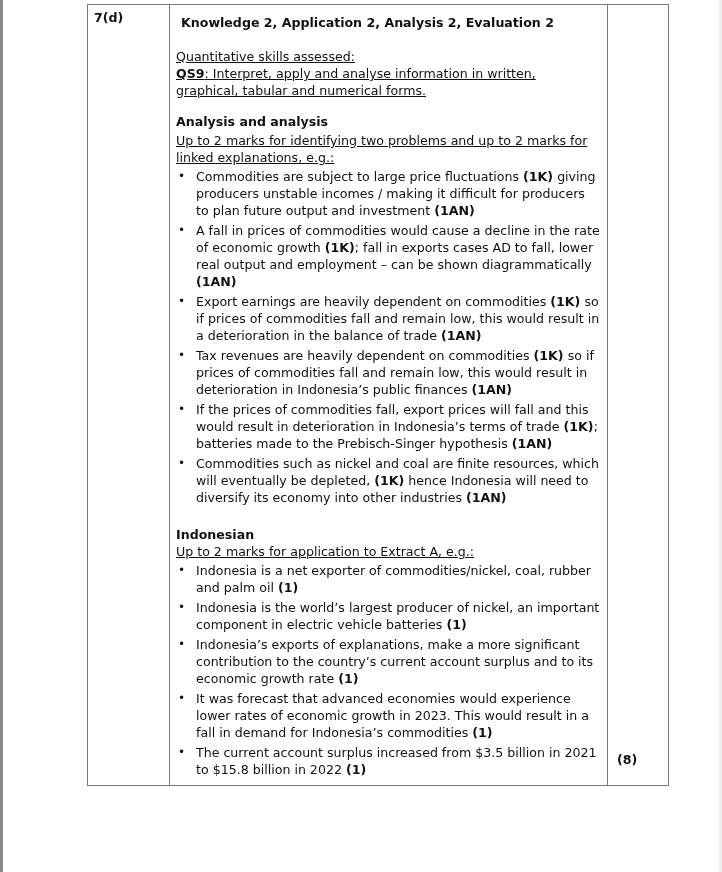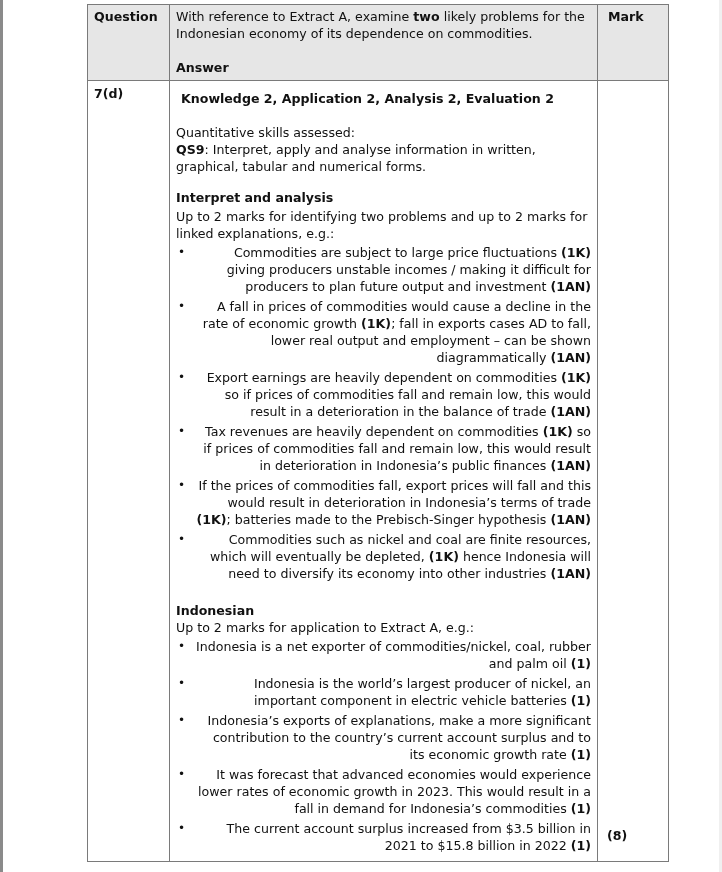--- a/index.html
+++ b/index.html
@@ -18,56 +18,48 @@
   .c1 { width:75px; }
   .c3 { width:60px; }
   .qlabel, .mlabel, .qnum { font-weight:bold; }
   .qlabel { padding:3px 0 0 6px !important; }
   .qtext { padding:3px 6px 0 6px !important; height:72px; }
   .mlabel { padding:3px 0 0 10px !important; }
   .qnum { padding:4px 0 0 6px !important;margin-left:20px; }
   .ans-title { margin-top:17px; font-weight:bold; }
   .body-cell { padding:4px 6px 4px 6px !important; }
   .crit { font-weight:bold; margin:5px; }
-  .p { margin:0; }
+  .p { margin:0;text-decoration:underline; }
   .sec { margin-top:12px; }
   .h { font-weight:bold; margin:0 0 2px 0; }
   ul { margin:2px 0 0 0; padding:0 0 0 20px; list-style:none; }
-  li { position:relative; margin-bottom:3px;text-align:right; }
+  li { position:relative; margin-bottom:3px; }
   li::before { content:"•"; position:absolute; left:-18px; top:0; font-size:12px; }
   b { font-weight:bold; }
   .mark-cell { position:relative; }
   .mark-val { position:absolute; left:9px; top:calc(100% - 34px); font-weight:bold; }
 </style>
 </head>
 <body>
 
 <div class="edge-left"></div>
 <div class="edge-right"></div>
 
 <table class="ms">
   <tbody>
-      <tr class="head">
-    <td class="c1 qlabel">Question</td>
-    <td class="qtext">
-      <div><span>With reference to Extract A, examine </span><b>two</b><span> likely problems for the Indonesian economy of its dependence on commodities.</span></div>
-      <div class="ans-title">Answer</div>
-    </td>
-    <td class="c3 mlabel">Mark</td>
-  </tr>
   <tr>
     <td class="c1 qnum">7(d)</td>
     <td class="body-cell">
       <p class="crit">Knowledge 2, Application 2, Analysis 2, Evaluation 2</p>
       <div class="sec" style="margin-top:17px">
         <p class="p">Quantitative skills assessed:</p>
         <p class="p"><b>QS9</b><span>: Interpret, apply and analyse information in written, graphical, tabular and numerical forms.</span></p>
       </div>
       <div class="sec" style="margin-top:14px">
-        <p class="h">Interpret and analysis</p>
+        <p class="h">Analysis and analysis</p>
         <p class="p">Up to 2 marks for identifying two problems and up to 2 marks for linked explanations, e.g.:</p>
         <ul id="k-list">
               <li><span>Commodities are subject to large price fluctuations </span><b>(1K)</b><span> giving producers unstable incomes / making it difficult for producers to plan future output and investment </span><b>(1AN)</b></li>
               <li><span>A fall in prices of commodities would cause a decline in the rate of economic growth </span><b>(1K)</b><span>; fall in exports cases AD to fall, lower real output and employment – can be shown diagrammatically </span><b>(1AN)</b></li>
               <li><span>Export earnings are heavily dependent on commodities </span><b>(1K)</b><span> so if prices of commodities fall and remain low, this would result in a deterioration in the balance of trade </span><b>(1AN)</b></li>
               <li><span>Tax revenues are heavily dependent on commodities </span><b>(1K)</b><span> so if prices of commodities fall and remain low, this would result in deterioration in Indonesia’s public finances </span><b>(1AN)</b></li>
               <li><span>If the prices of commodities fall, export prices will fall and this would result in deterioration in Indonesia’s terms of trade </span><b>(1K)</b><span>; batteries made to the Prebisch-Singer hypothesis </span><b>(1AN)</b></li>
               <li><span>Commodities such as nickel and coal are finite resources, which will eventually be depleted, </span><b>(1K)</b><span> hence Indonesia will need to diversify its economy into other industries </span><b>(1AN)</b></li>
             </ul>
       </div>

